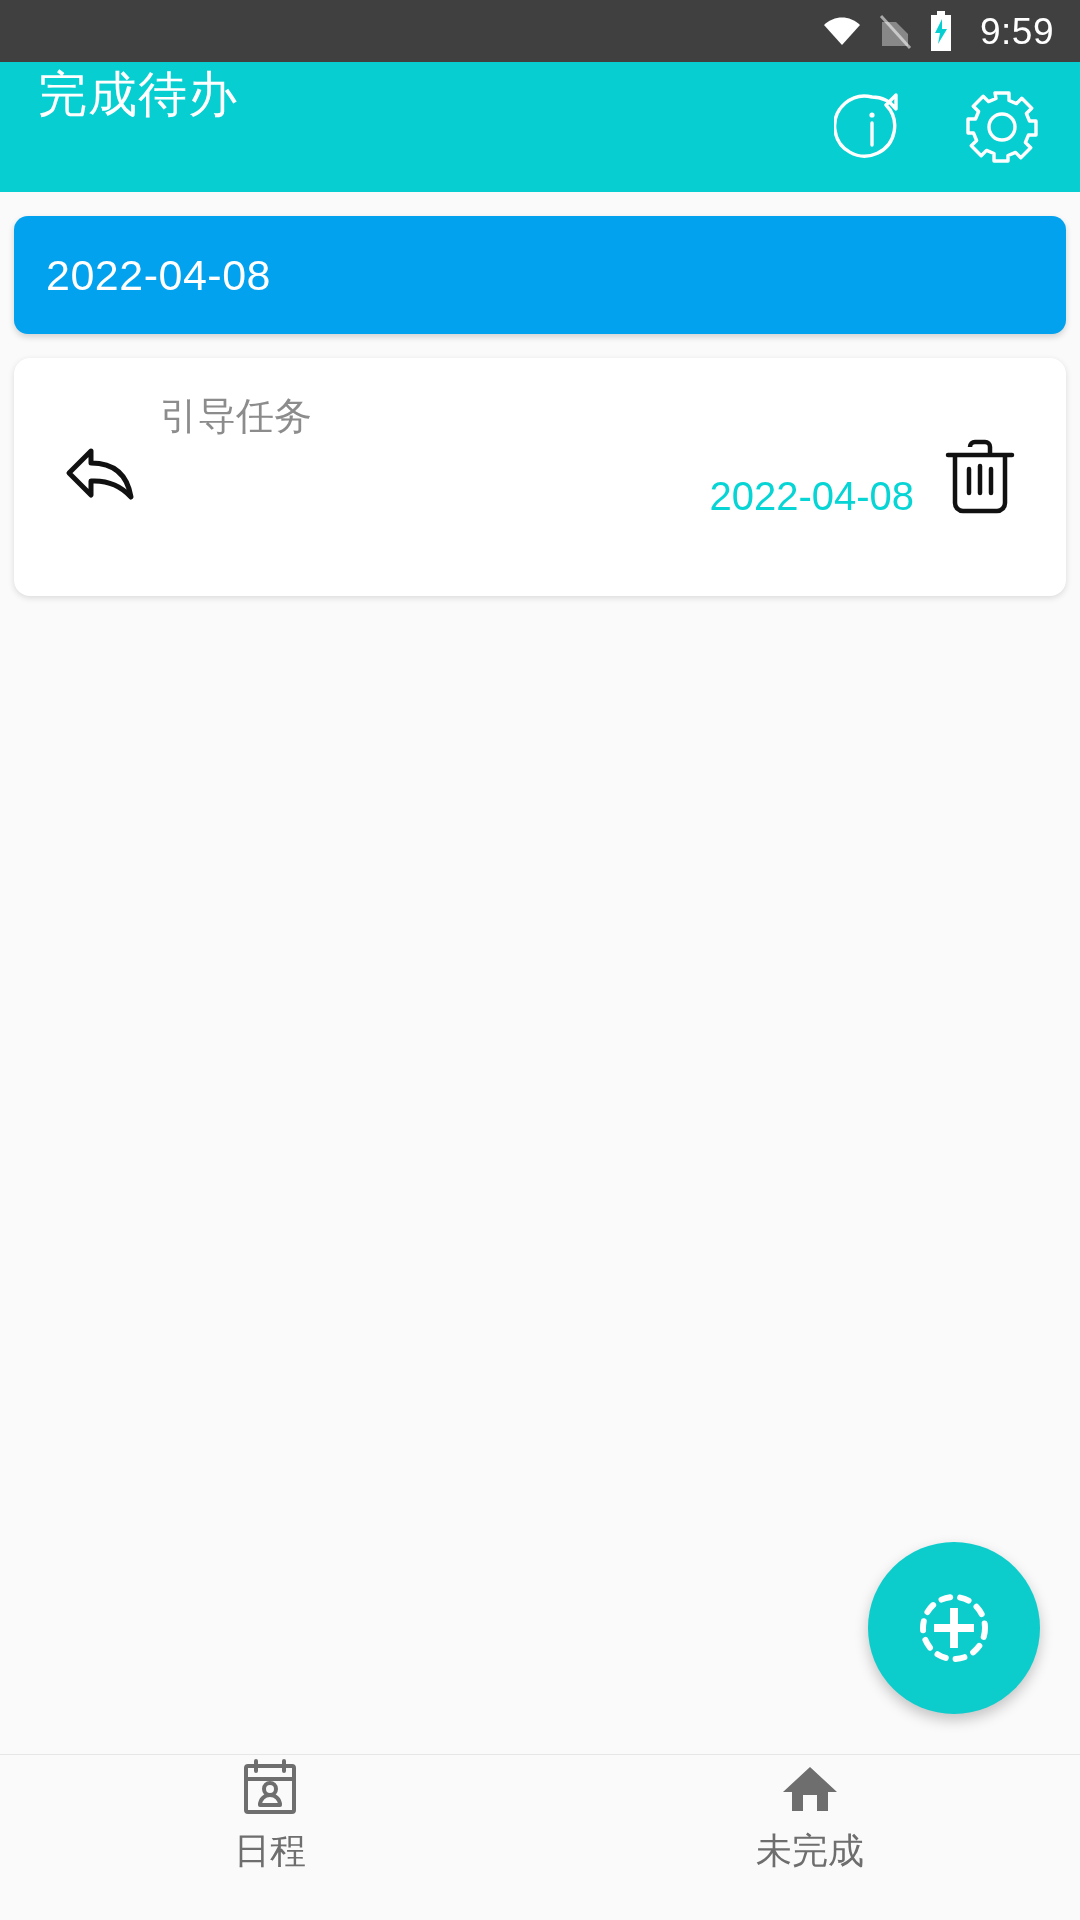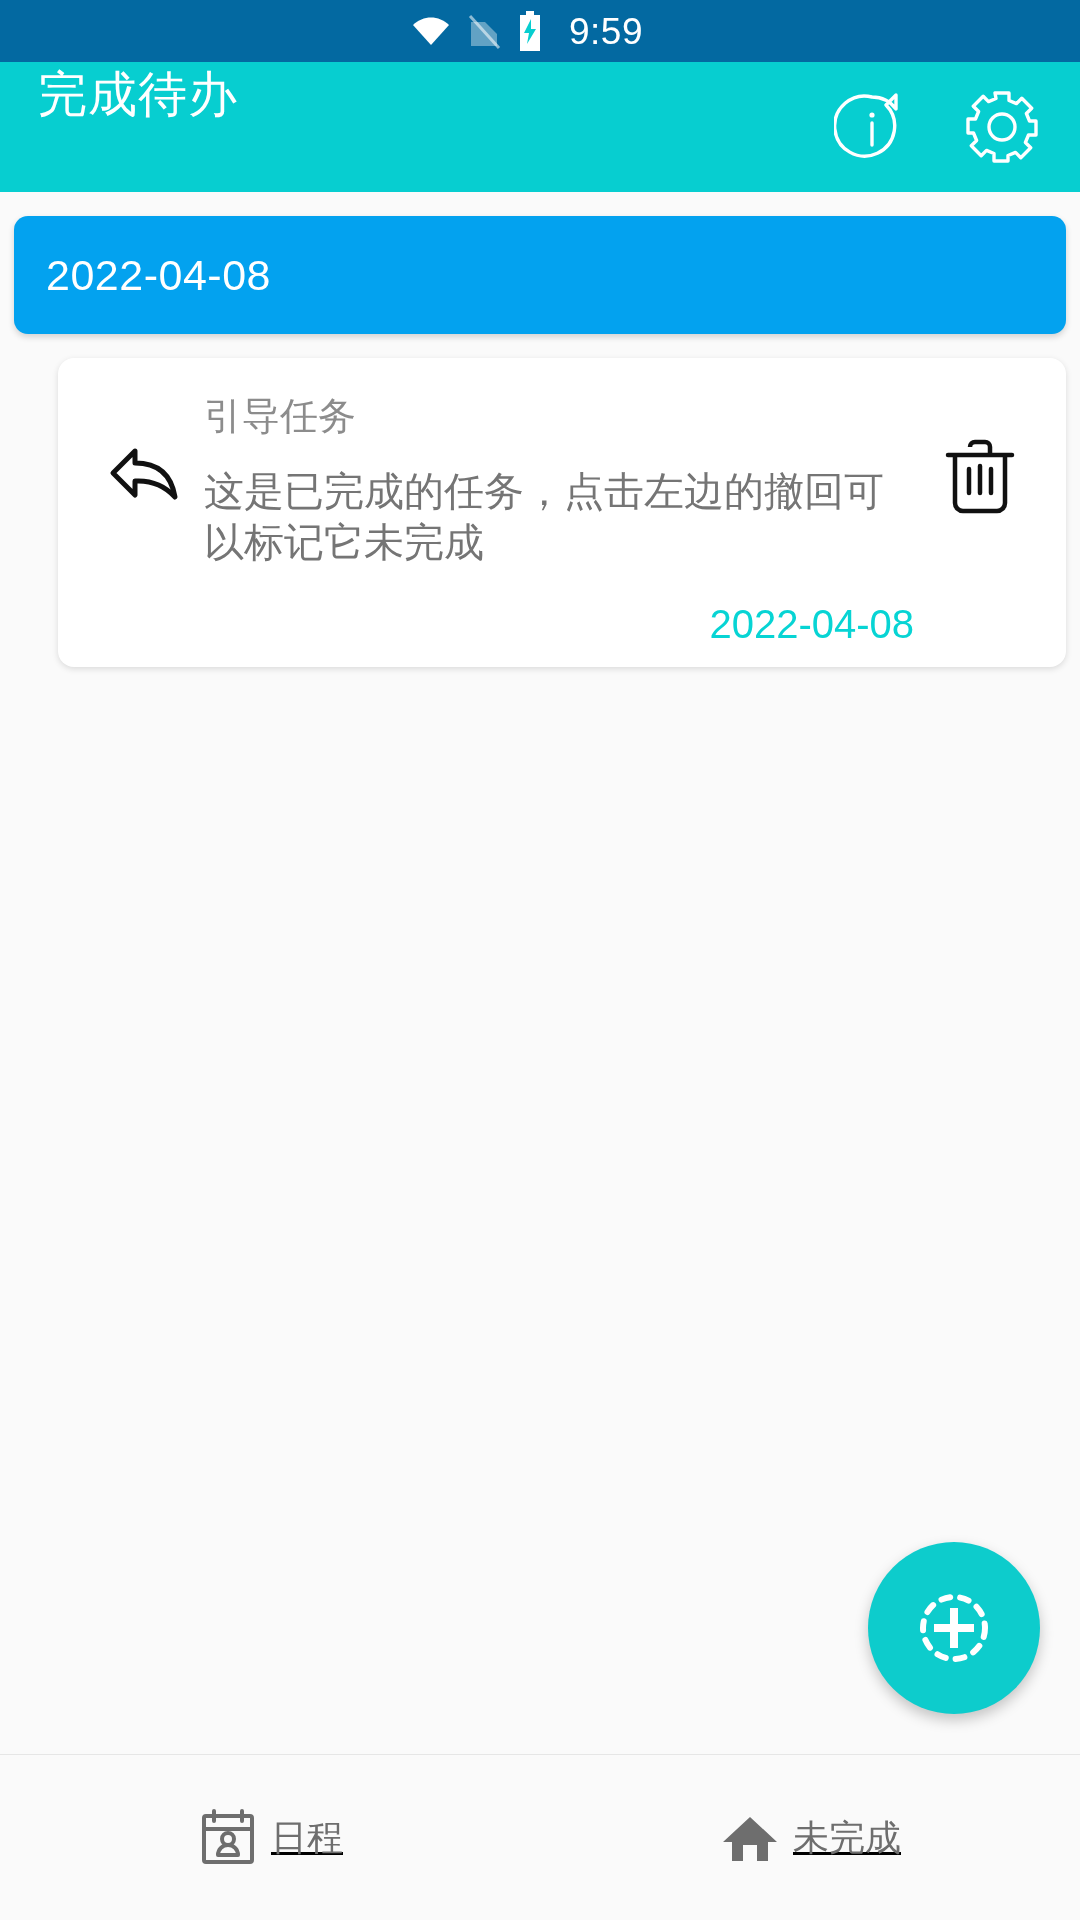--- a/index.html
+++ b/index.html
@@ -13,24 +13,24 @@
     position: relative;
     width: 1080px; height: 1920px;
     background: #FAFAFA;
     display: flex;
     flex-direction: column;
   }
 
   
   .status-bar {
     height: 62px;
-    background: #0369a1;
+    background: #404040;
     display: flex;
     align-items: center;
-    justify-content: center;
+    justify-content: flex-end;
     padding: 0 26px 0 0;
     flex: 0 0 auto;
   }
   .status-icons { display: flex; align-items: center; gap: 16px; }
   .wifi-icon { width: 40px; height: 30px; display: block; }
   .nosim-icon { width: 34px; height: 38px; display: block; }
   .battery-icon { width: 26px; height: 40px; display: block; }
   .status-time {
     color: #FFFFFF;
     font-size: 37px;
@@ -90,21 +90,20 @@
   }
 
   .task-card {
     margin-top: 24px;
     background: #FFFFFF;
     border-radius: 16px;
     box-shadow: 0 2px 6px rgba(0,0,0,0.13);
     padding: 18px 26px 20px 26px;
     display: flex;
     align-items: flex-start;
-    margin-left: 44px;
   }
   .undo-btn {
     flex: 0 0 auto;
     width: 120px; height: 200px;
     display: flex; align-items: center; justify-content: center;
     background: none; border: none; cursor: pointer;
   }
   .undo-icon { width: 86px; height: 86px; display: block; }
 
   .task-body {
@@ -161,25 +160,24 @@
     height: 166px;
     background: #FAFAFA;
     border-top: 1px solid #E6E6E6;
     display: flex;
     align-items: center;
   }
   .nav-item {
     flex: 1 1 0;
     height: 100%;
     display: flex;
-    flex-direction: row;
+    flex-direction: column;
     align-items: center;
-    justify-content: center;
     gap: 12px;
-    background: none; border: none; cursor: pointer; text-decoration: underline;
+    background: none; border: none; cursor: pointer;
   }
   .nav-icon-wrap {
     height: 66px;
     display: flex; align-items: center; justify-content: center;
   }
   .nav-icon { width: 62px; height: 62px; display: block; }
   .nav-label {
     font-size: 36px;
     color: #6E6E6E;
     line-height: 1;
@@ -247,21 +245,20 @@
       <button class="undo-btn">
         <span>
           <svg class="undo-icon" viewBox="0 0 86 86">
             <path d="M34 18 L12 40 L34 62 L34 48 C52 47 64 53 74 64 C70 40 56 30 34 30 Z" fill="none" stroke="#111111" stroke-width="5" stroke-linejoin="round" stroke-linecap="round"></path>
           </svg>
         </span>
       </button>
 
       <div class="task-body">
         <div class="task-title">引导任务</div>
-        <div class="task-desc">这是已完成的任务，点击左边的撤回可以标记它未完成</div>
         <div class="task-date">2022-04-08</div>
       </div>
 
       <button class="delete-btn">
         <span>
           <svg class="trash-icon" viewBox="0 0 72 82">
             <path d="M26 12 a5 5 0 0 1 5 -5 h10 a5 5 0 0 1 5 5 v6" fill="none" stroke="#111111" stroke-width="4.5" stroke-linejoin="round"></path>
             <path d="M4 20 H68" stroke="#111111" stroke-width="4.5" stroke-linecap="round"></path>
             <path d="M11 20 V68 a8 8 0 0 0 8 8 h34 a8 8 0 0 0 8 -8 V20" fill="none" stroke="#111111" stroke-width="4.5" stroke-linejoin="round"></path>
             <path d="M25 34 V58 M36 31 V58 M47 34 V58" stroke="#111111" stroke-width="4.5" stroke-linecap="round"></path>

